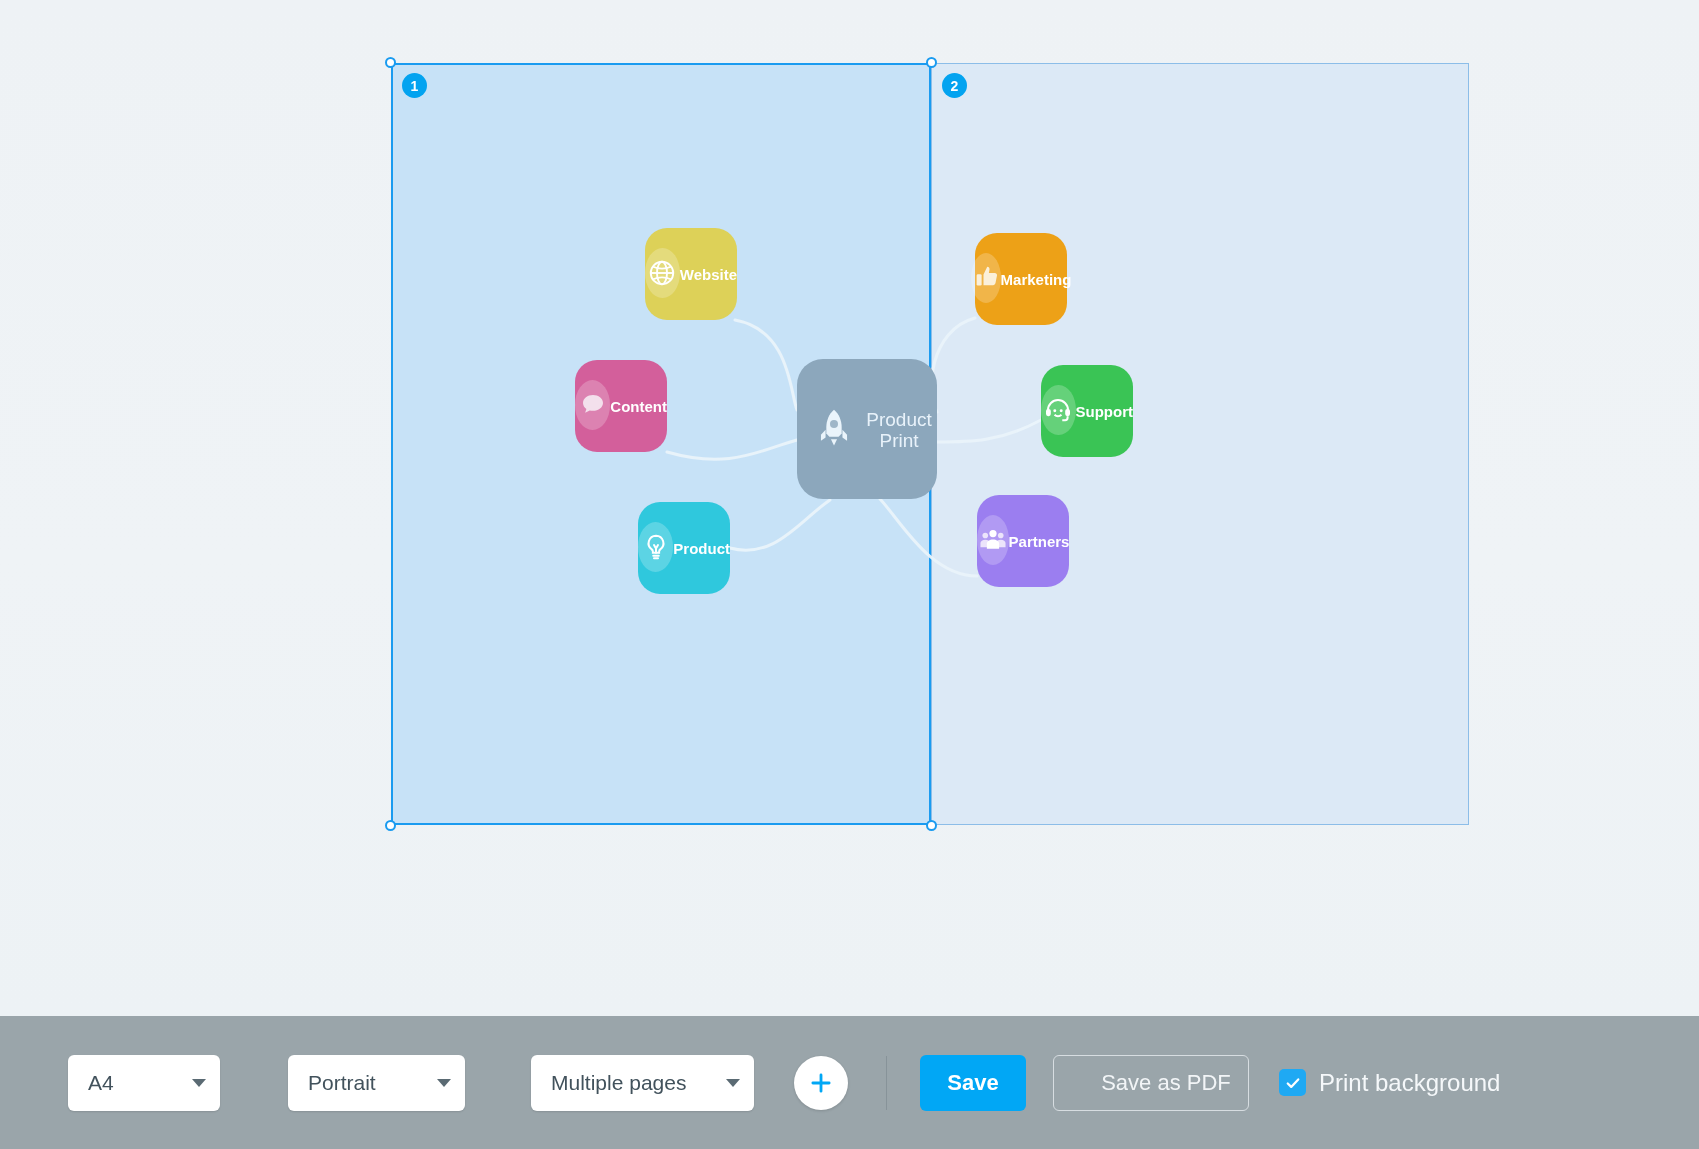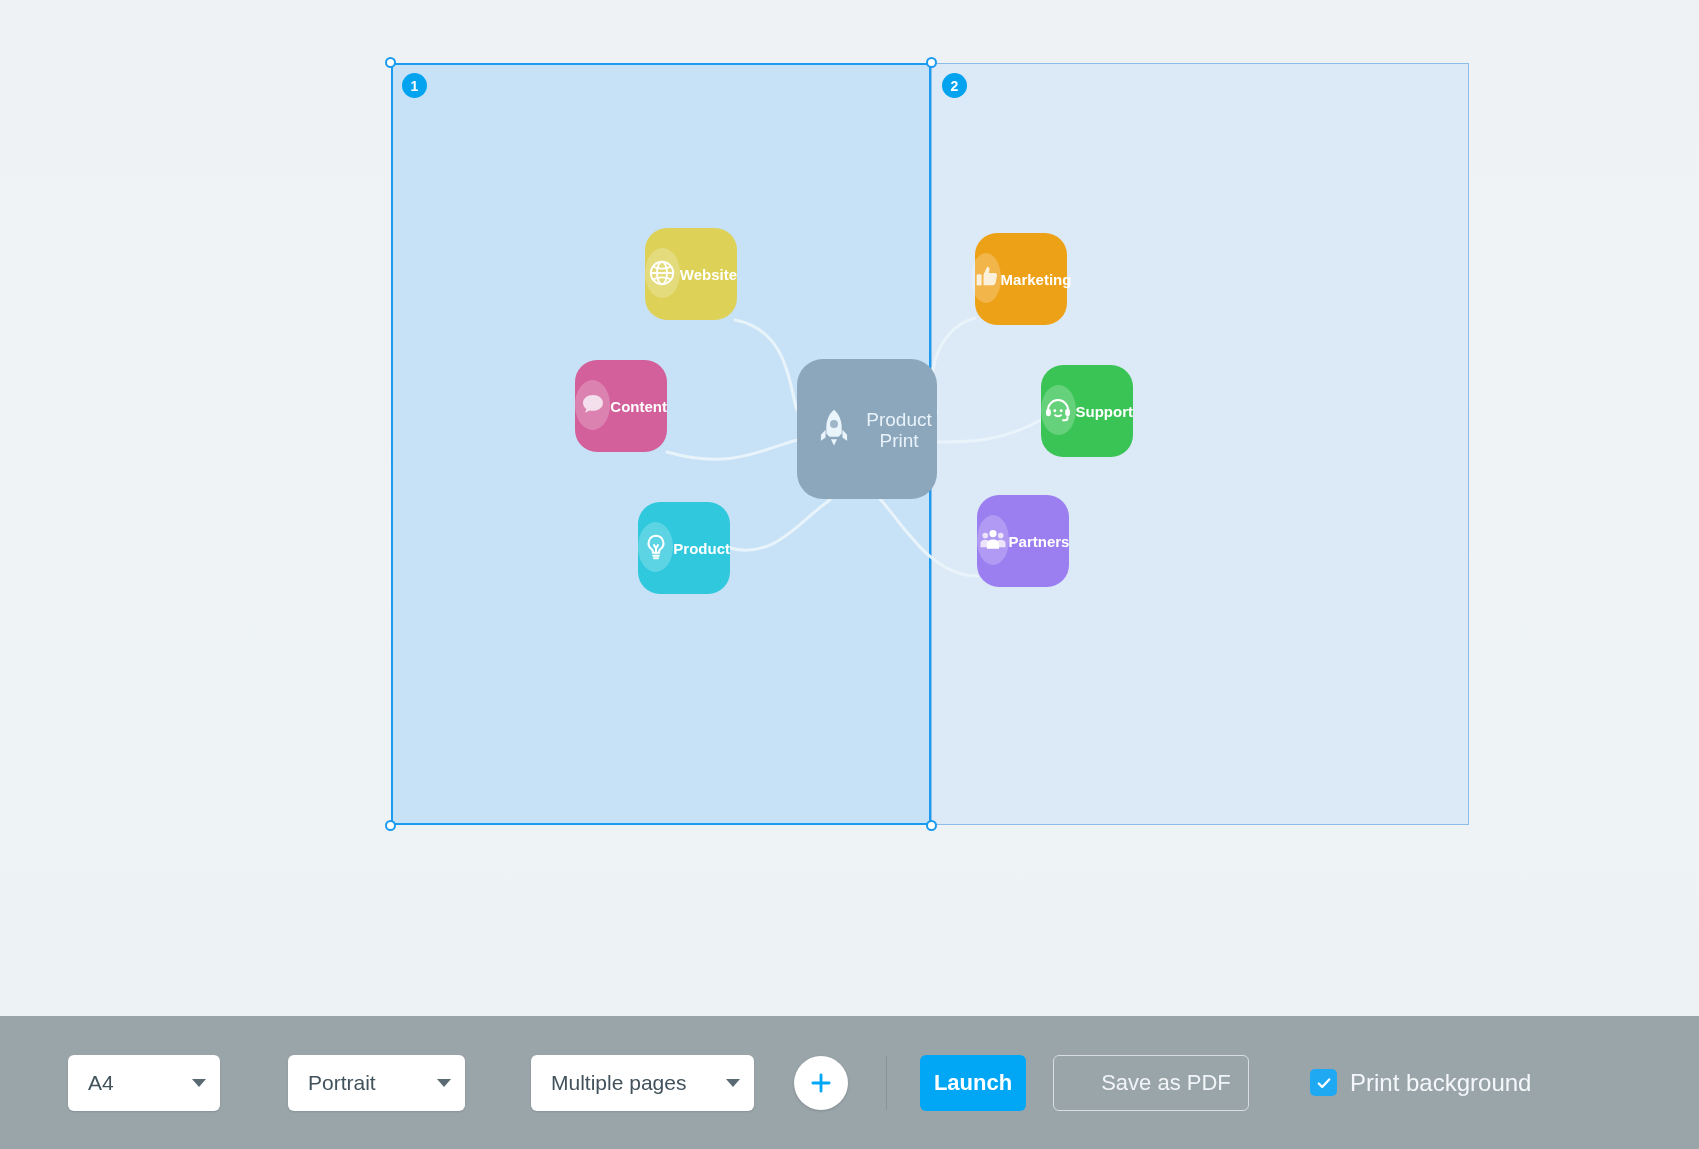--- a/index.html
+++ b/index.html
@@ -260,21 +260,21 @@
     border-radius: 6px;
     background: transparent;
     color: #f2f5f7;
     font-size: 22px;
     font-family: "Liberation Sans", sans-serif;
     cursor: pointer;
     padding-left: 30px;
   }
 
   #print-bg-option {
-    margin-left: 61px;
+    margin-left: 30px;
     display: flex;
     align-items: center;
     gap: 13px;
     cursor: pointer;
   }
   #print-bg-checkbox {
     width: 27px;
     height: 27px;
     border-radius: 5px;
     background: #1fa9f3;
@@ -430,21 +430,21 @@
     </div>
 
     <div id="add-page-button">
       <svg width="26" height="26" viewBox="0 0 24 24">
         <path d="M12 4.5v15M4.5 12h15" stroke="#01a7f5" stroke-width="2.6" stroke-linecap="round"></path>
       </svg>
     </div>
 
     <div id="toolbar-divider"></div>
 
-    <button id="print-button">Launch</button>
+    <button id="print-button">Save</button>
 
     <button id="save-pdf-button">Save as PDF</button>
 
     <div id="print-bg-option">
       <span id="print-bg-checkbox">
         <svg width="18" height="18" viewBox="0 0 24 24">
           <path d="M5 12.6l4.6 4.6L19 7.2" fill="none" stroke="#ffffff" stroke-width="3" stroke-linecap="round" stroke-linejoin="round"></path>
         </svg>
       </span>
       <span id="print-bg-label">Print background</span>

